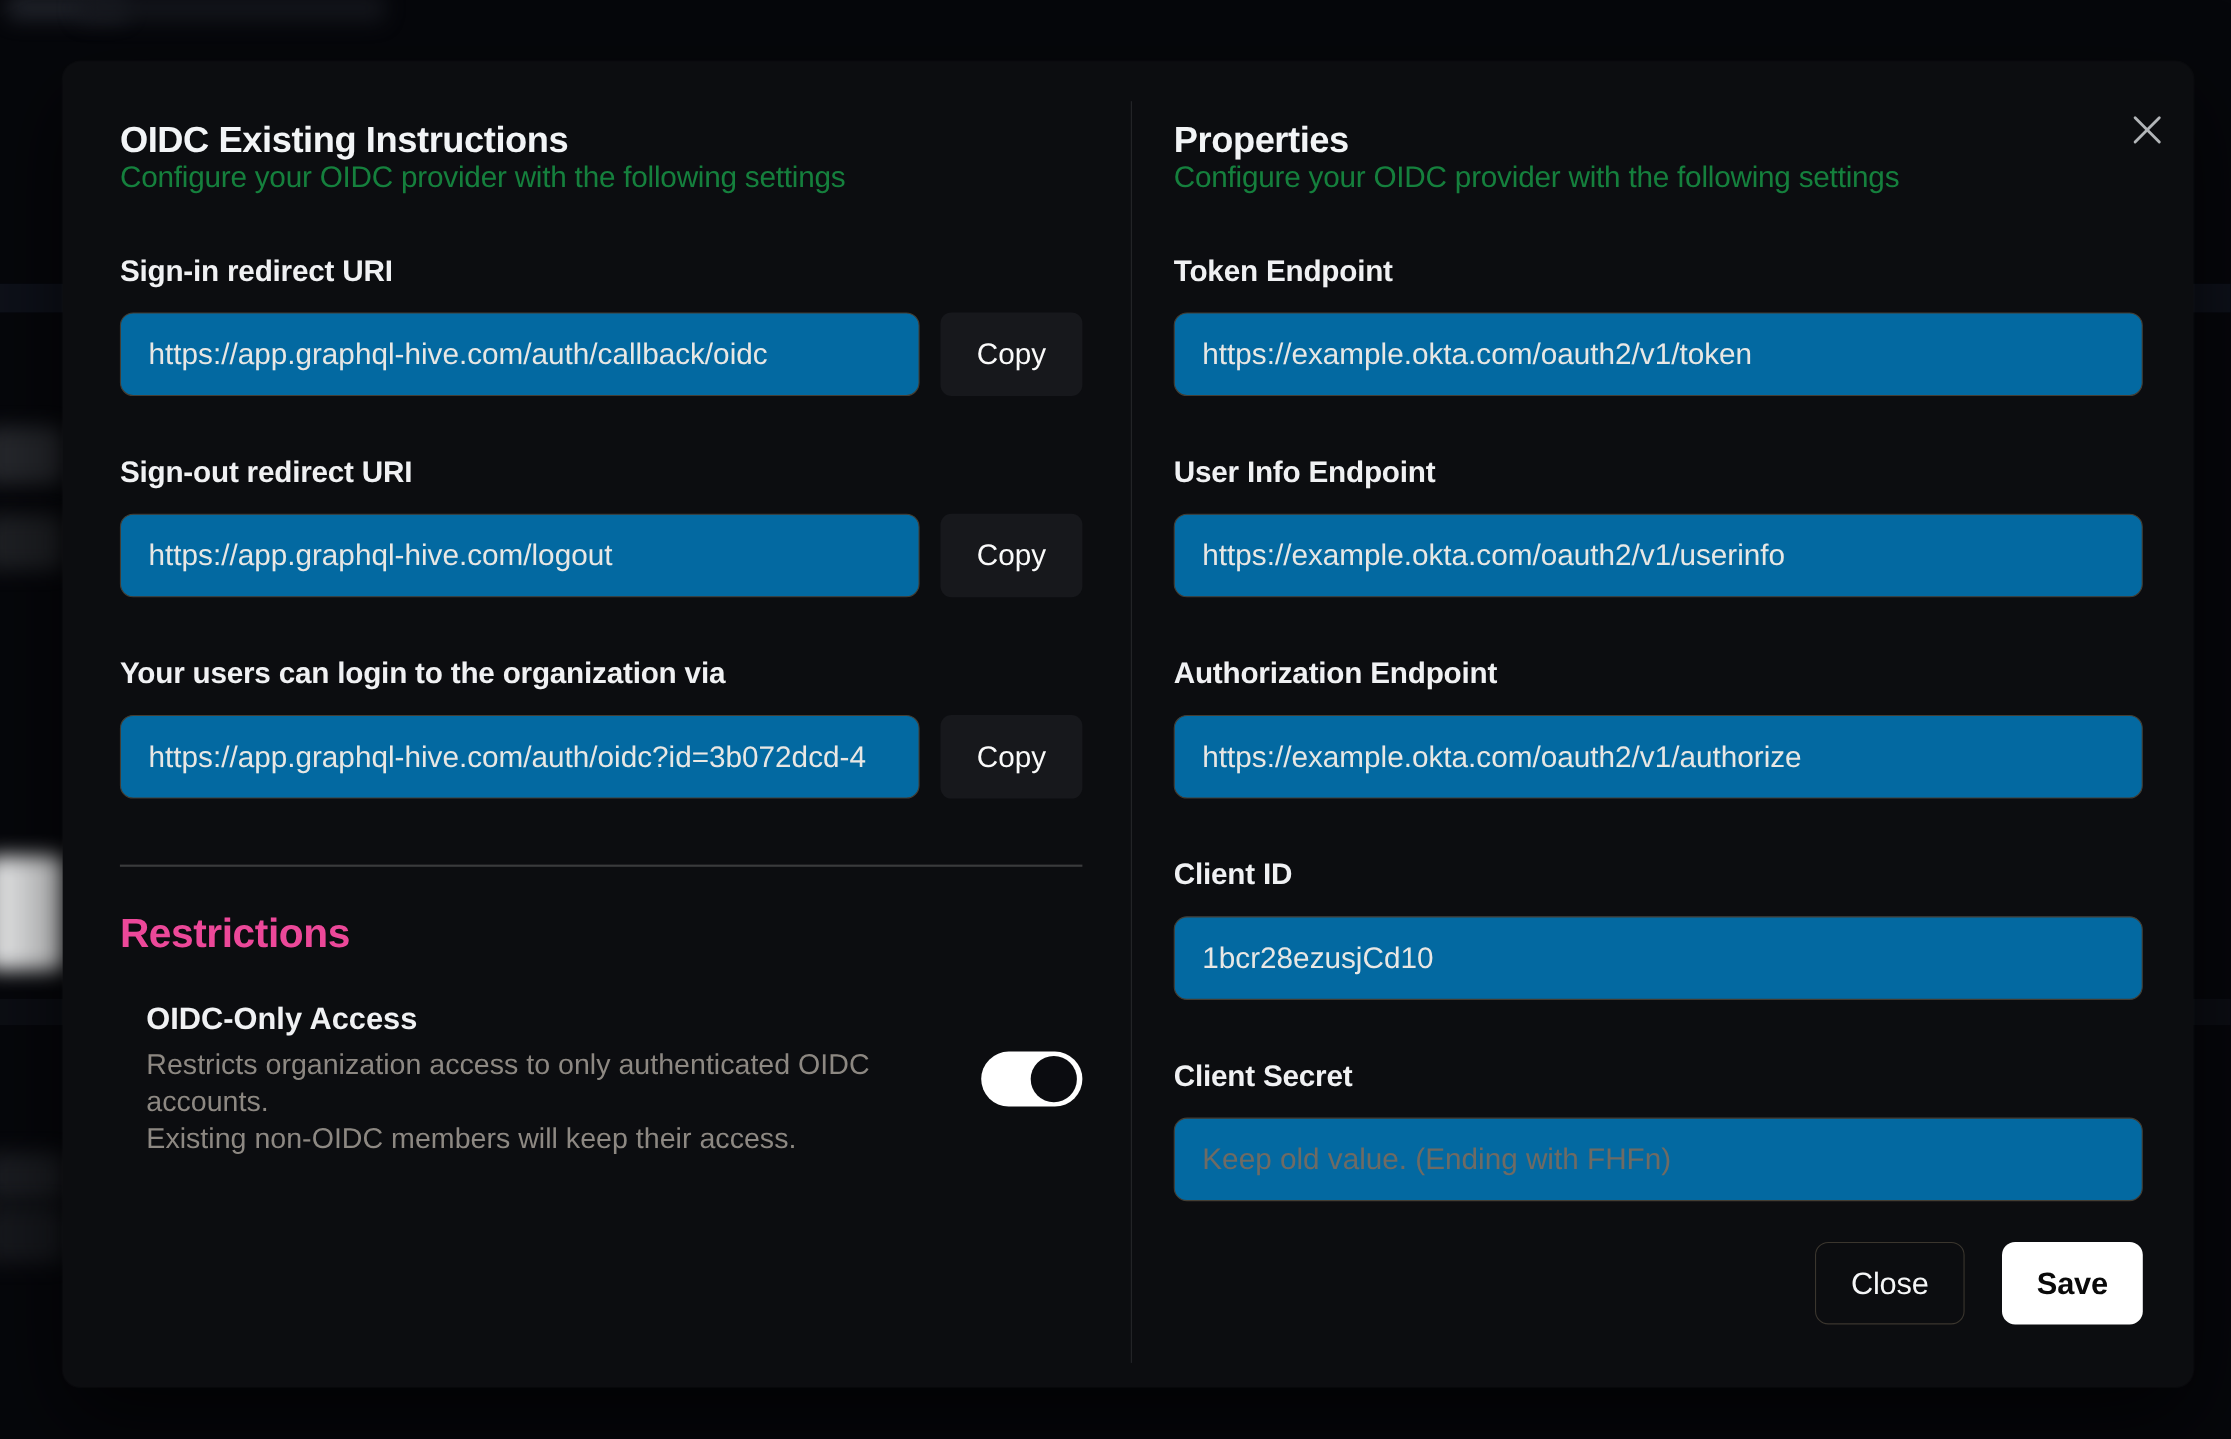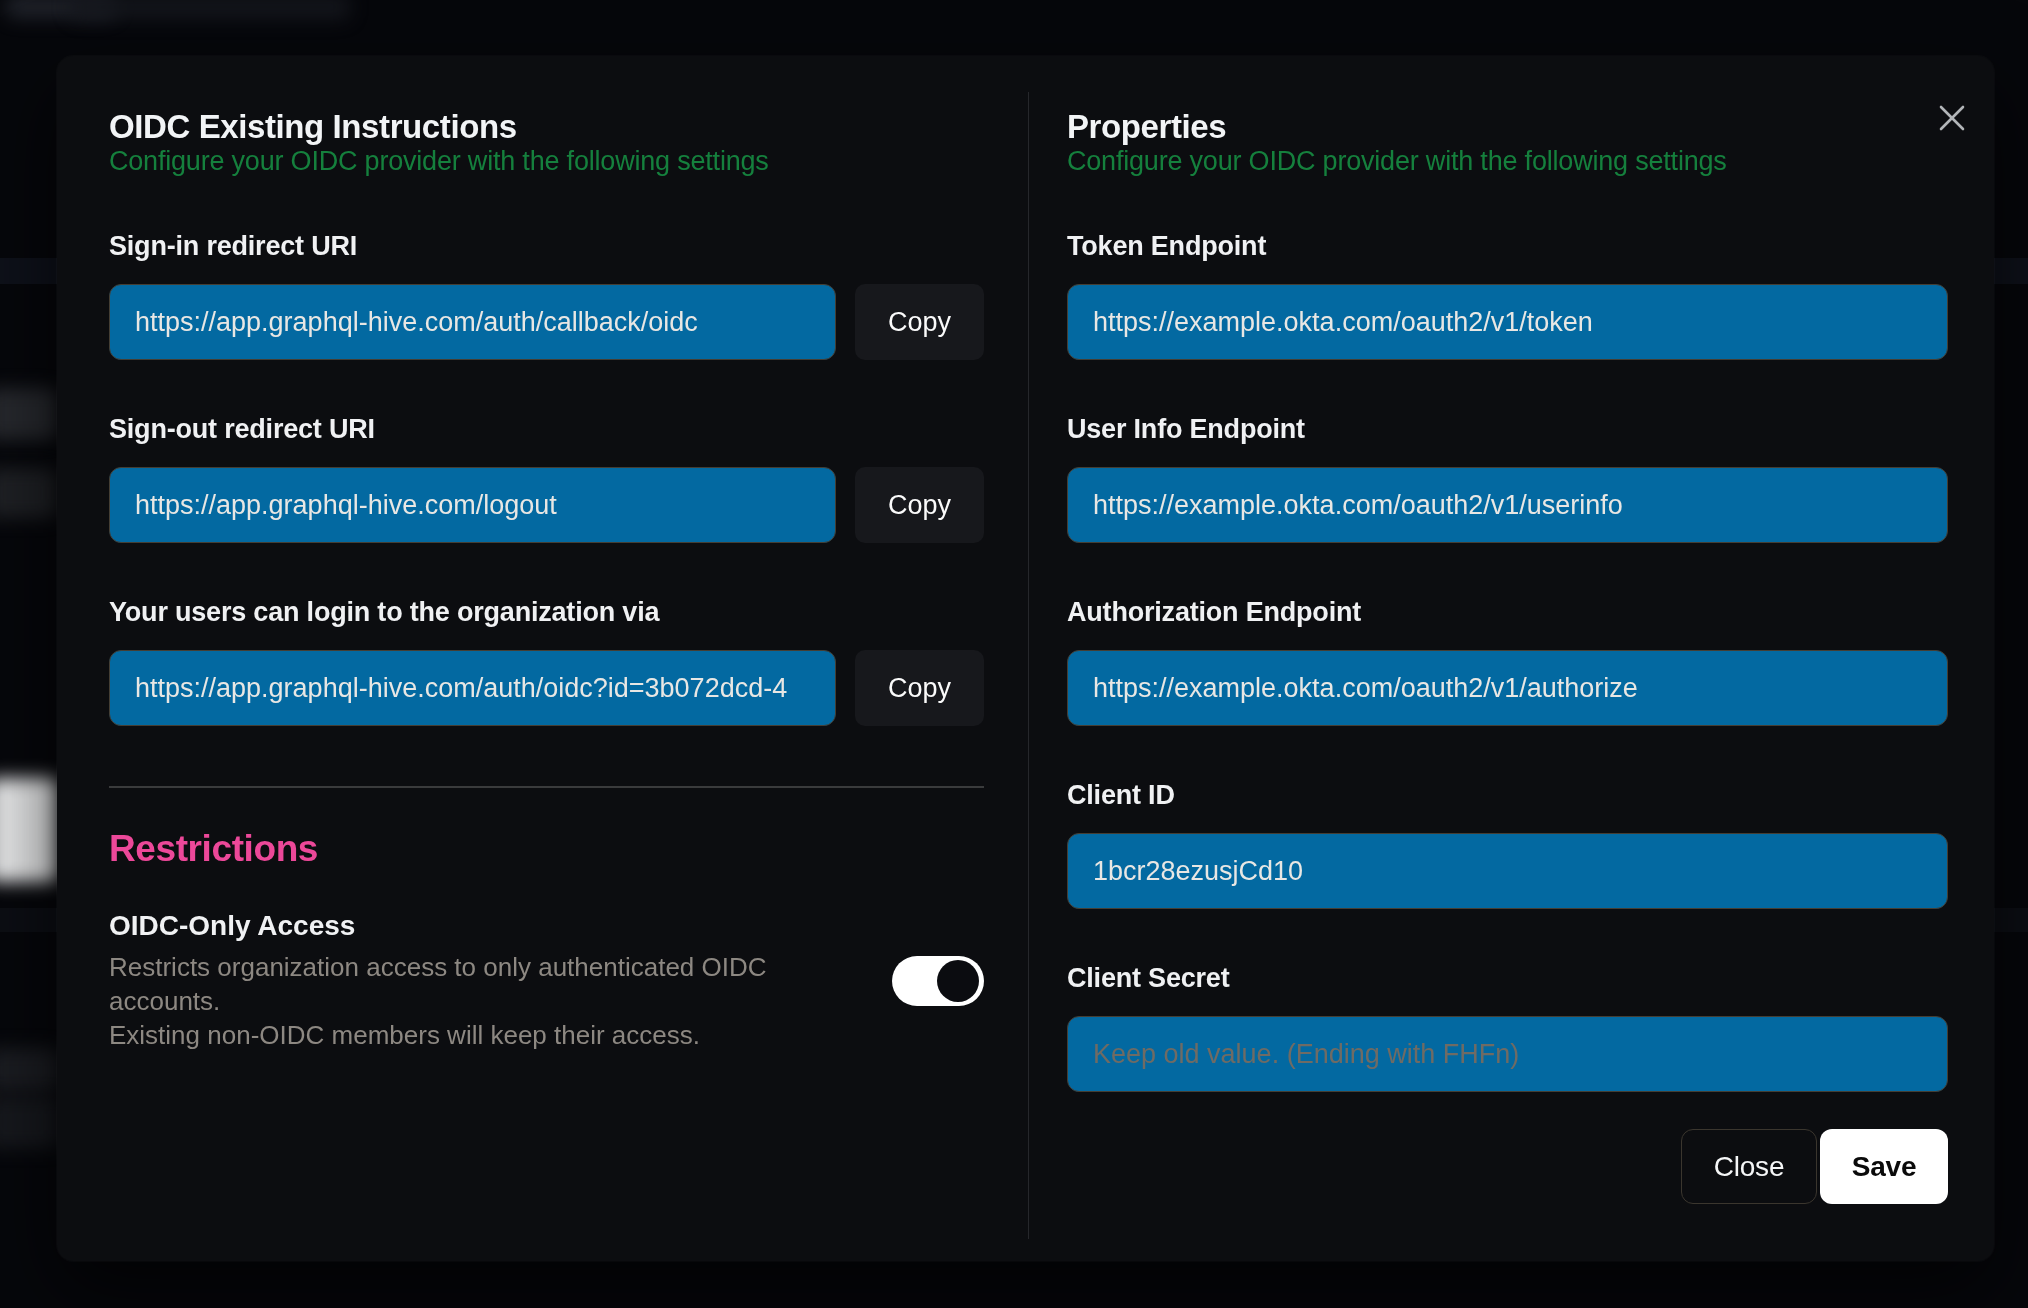--- a/index.html
+++ b/index.html
@@ -57,37 +57,37 @@
     width:129px; height:76px; flex:0 0 129px;
     background:#17181c; border:none; border-radius:10px;
     color:#fafafa; font-size:27px; font-weight:500; cursor:pointer;
     font-family:"Liberation Sans","DejaVu Sans",sans-serif;
   }
 
   .divider-h { margin-top:60px; height:2px; background:#3a3b3c; width:100%; }
 
   h2.restrictions-title { margin-top:40px; font-size:37px; font-weight:700; letter-spacing:-.4px; color:#ec4899; }
   .switch-row { margin-top:40px; display:flex; align-items:center; justify-content:space-between; }
-  .switch-text { max-width:740px; }
+  .switch-text { max-width:740px;margin-left:24px; }
   .switch-label { font-size:28px; font-weight:700; color:#f0f1f3; }
   .switch-desc { margin-top:8px; font-size:26px; line-height:34px; color:#8d8882; }
   .toggle {
     position:relative; width:92px; height:50px; border-radius:25px;
     background:#ffffff; border:none; cursor:pointer; flex:0 0 92px;
   }
   .toggle .knob {
     position:absolute; top:4px; right:5px; width:42px; height:42px;
     border-radius:50%; background:#0b0c10;
   }
 
   .footer-row { margin-top:37px; display:flex; justify-content:flex-end; gap:3px; }
   .btn { height:75px; border-radius:12px; font-size:28px; font-weight:500; cursor:pointer;
          font-family:"Liberation Sans","DejaVu Sans",sans-serif; letter-spacing:-.2px; }
   .btn-close { width:136px; background:transparent; border:1px solid #3b362e; color:#f5f6f7; }
-  .btn-save  { width:128px; background:#ffffff; border:none; color:#0a0a0a; font-weight:600; }
+  .btn-save  { width:128px; background:#ffffff; border:none; color:#0a0a0a; font-weight:600;margin-left:31px; }
 </style>
 </head>
 <body>
 
 <div class="bg-blob bb1"></div>
 <div class="bg-blob bb2"></div>
 <div class="band band1"></div>
 <div class="bg-blob bb3"></div>
 <div class="bg-blob bb4"></div>
 <div class="bg-blob bb5"></div>

